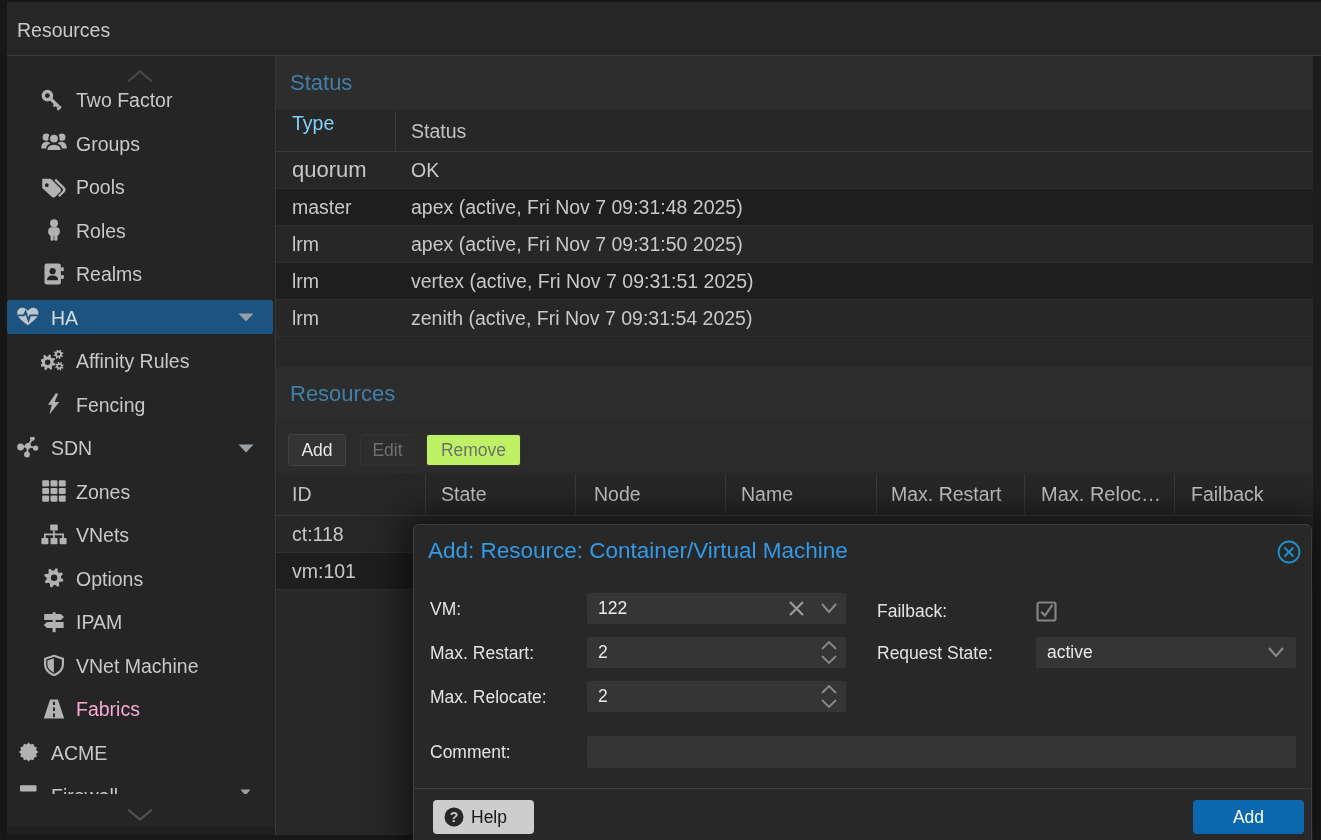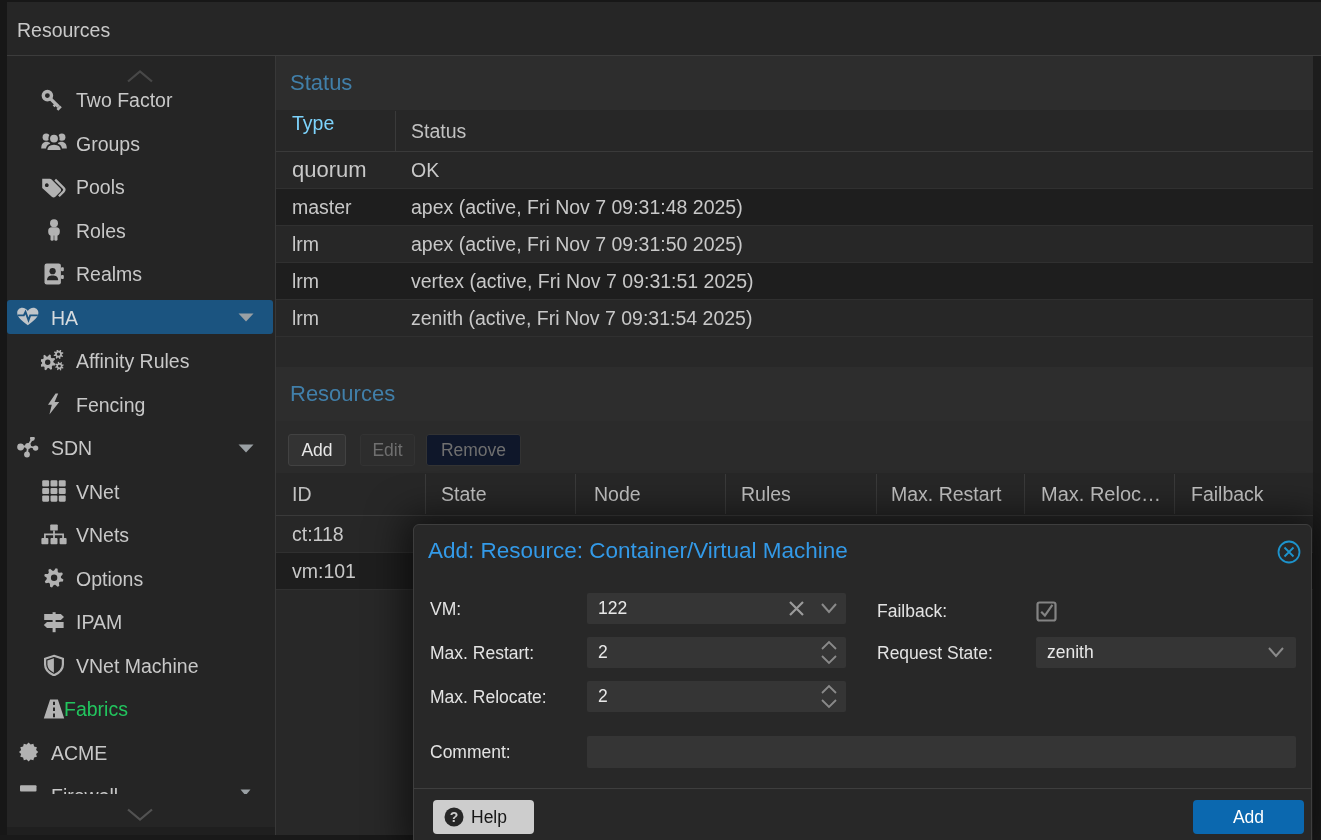--- a/index.html
+++ b/index.html
@@ -31,32 +31,32 @@
 <div class="txt" style="left:292px;top:263px;line-height:36px;font-size:19.5px;color:#c8c8c8">lrm</div>
 <div class="txt" style="left:411px;top:263px;line-height:36px;font-size:19.5px;color:#c8c8c8">vertex (active, Fri Nov 7 09:31:51 2025)</div>
 <div class="abs" style="left:276px;top:300px;width:1037px;height:37px;background:#272727;border-bottom:1px solid #303030"></div>
 <div class="txt" style="left:292px;top:300px;line-height:36px;font-size:19.5px;color:#c8c8c8">lrm</div>
 <div class="txt" style="left:411px;top:300px;line-height:36px;font-size:19.5px;color:#c8c8c8">zenith (active, Fri Nov 7 09:31:54 2025)</div>
 <div class="abs" style="left:276px;top:367px;width:1037px;height:54px;background:#2d2d2d"></div>
 <div class="txt" style="left:290px;top:367px;line-height:54px;font-size:22px;color:#417fa9">Resources</div>
 <div class="abs" style="left:276px;top:421px;width:1037px;height:52px;background:#2b2b2b"></div>
 <div class="abs" style="left:288px;top:434px;width:58px;height:32px;background:#333333;border:1px solid #424242;border-radius:3px;text-align:center;line-height:30px;font-size:17.5px;color:#e8e8e8">Add</div>
 <div class="abs" style="left:360px;top:434px;width:55px;height:32px;background:#2d2d2d;border:1px solid #333333;border-radius:3px;text-align:center;line-height:30px;font-size:17.5px;color:#6f6f6f">Edit</div>
-<div class="abs" style="left:426px;top:434px;width:95px;height:32px;background:#0f172a;border:1px solid #333333;border-radius:3px;text-align:center;line-height:30px;font-size:17.5px;color:#6f6f6f">Remove</div>
+<div class="abs" style="left:426px;top:434px;width:95px;height:32px;background:#bef264;border:1px solid #333333;border-radius:3px;text-align:center;line-height:30px;font-size:17.5px;color:#6f6f6f">Remove</div>
 <div class="abs" style="left:276px;top:473px;width:1037px;height:43px;background:#272727;border-bottom:1px solid #3a3a3a"></div>
 <div class="abs" style="left:425px;top:474px;width:1px;height:40px;background:#3a3a3a"></div>
 <div class="abs" style="left:575px;top:474px;width:1px;height:40px;background:#3a3a3a"></div>
 <div class="abs" style="left:725px;top:474px;width:1px;height:40px;background:#3a3a3a"></div>
 <div class="abs" style="left:876px;top:474px;width:1px;height:40px;background:#3a3a3a"></div>
 <div class="abs" style="left:1024px;top:474px;width:1px;height:40px;background:#3a3a3a"></div>
 <div class="abs" style="left:1174px;top:474px;width:1px;height:40px;background:#3a3a3a"></div>
 <div class="txt" style="left:292px;top:473px;line-height:43px;font-size:19.5px;color:#c2c2c2">ID</div>
 <div class="txt" style="left:441px;top:473px;line-height:43px;font-size:19.5px;color:#c2c2c2">State</div>
 <div class="txt" style="left:594px;top:473px;line-height:43px;font-size:19.5px;color:#c2c2c2">Node</div>
-<div class="txt" style="left:741px;top:473px;line-height:43px;font-size:19.5px;color:#c2c2c2">Rules</div>
+<div class="txt" style="left:741px;top:473px;line-height:43px;font-size:19.5px;color:#c2c2c2">Name</div>
 <div class="txt" style="left:891px;top:473px;line-height:43px;font-size:19.5px;color:#c2c2c2">Max. Restart</div>
 <div class="txt" style="left:1041px;top:473px;line-height:43px;font-size:20px;color:#c2c2c2">Max. Reloc…</div>
 <div class="txt" style="left:1191px;top:473px;line-height:43px;font-size:19.5px;color:#c2c2c2">Failback</div>
 <div class="abs" style="left:276px;top:516px;width:1037px;height:37px;background:#272727;border-bottom:1px solid #303030"></div>
 <div class="txt" style="left:292px;top:516px;line-height:36px;font-size:19.5px;color:#c8c8c8">ct:118</div>
 <div class="abs" style="left:276px;top:553px;width:1037px;height:37px;background:#1e1e1e;border-bottom:1px solid #303030"></div>
 <div class="txt" style="left:292px;top:553px;line-height:36px;font-size:19.5px;color:#c8c8c8">vm:101</div>
 <div class="abs" style="left:1313px;top:56px;width:8px;height:784px;background:#1d1d1d"></div>
 <div class="abs" style="left:7px;top:300px;width:266px;height:34px;background:#1b5480;border-radius:3px"></div>
 <div class="txt" style="left:76px;top:79.1px;line-height:43.5px;font-size:19.5px;color:#c8c8c8">Two Factor</div>
@@ -125,21 +125,21 @@
       <path d="M13,9 L17.4,1.5 M13,9 L5.6,10 M13,9 L20.6,11.1 M13,9 L12,17.5"></path>
     </g>
     <g fill="#b2b2b2">
       <circle cx="13" cy="9" r="3"></circle>
       <circle cx="17.4" cy="1.5" r="2.4"></circle>
       <circle cx="5.6" cy="10" r="3.4"></circle>
       <circle cx="20.6" cy="11.1" r="2.7"></circle>
       <circle cx="12" cy="17.5" r="2.9"></circle>
     </g>
   </svg>
-<div class="txt" style="left:76px;top:470.6px;line-height:43.5px;font-size:19.5px;color:#c8c8c8">VNet</div>
+<div class="txt" style="left:76px;top:470.6px;line-height:43.5px;font-size:19.5px;color:#c8c8c8">Zones</div>
 <svg style="position:absolute;left:41px;top:480px" width="26" height="22" viewBox="0 0 26 22">
     <g fill="#b2b2b2">
       <rect x="1.2" y="0.3" width="6.9" height="6.2" rx="1.1"></rect>
       <rect x="9.5" y="0.3" width="6.9" height="6.2" rx="1.1"></rect>
       <rect x="17.8" y="0.3" width="6.9" height="6.2" rx="1.1"></rect>
       <rect x="1.2" y="7.9" width="6.9" height="6.2" rx="1.1"></rect>
       <rect x="9.5" y="7.9" width="6.9" height="6.2" rx="1.1"></rect>
       <rect x="17.8" y="7.9" width="6.9" height="6.2" rx="1.1"></rect>
       <rect x="1.2" y="15.5" width="6.9" height="6.2" rx="1.1"></rect>
       <rect x="9.5" y="15.5" width="6.9" height="6.2" rx="1.1"></rect>
@@ -166,21 +166,21 @@
       <rect x="11.6" y="1.2" width="3" height="20"></rect>
       <path d="M3.2,2.9 H19.8 L23,5.9 L19.8,8.9 H3.2 Z"></path>
       <path d="M22.6,11.1 H6 L2.8,14.1 L6,17.1 H22.6 Z"></path>
     </g>
   </svg>
 <div class="txt" style="left:76px;top:644.6px;line-height:43.5px;font-size:19.5px;color:#c8c8c8">VNet Machine</div>
 <svg style="position:absolute;left:41px;top:654px" width="26" height="22" viewBox="0 0 26 22">
     <path fill="none" stroke="#b2b2b2" stroke-width="2.2" d="M13,1.8 L21.9,4.8 V10.5 C21.9,15.3 18.4,18.9 13,21.3 C7.6,18.9 4.1,15.3 4.1,10.5 V4.8 Z"></path>
     <path fill="#b2b2b2" d="M12.9,4.3 L6.4,6.5 V10.5 C6.4,13.9 8.9,16.7 12.9,18.8 Z"></path>
   </svg>
-<div class="txt" style="left:64px;top:688.1px;line-height:43.5px;font-size:19.5px;color:#22c55e">Fabrics</div>
+<div class="txt" style="left:76px;top:688.1px;line-height:43.5px;font-size:19.5px;color:#f9a8d4">Fabrics</div>
 <svg style="position:absolute;left:41px;top:698px" width="26" height="22" viewBox="0 0 26 22">
     <path fill="#b2b2b2" fill-rule="evenodd" d="M9.1,1.6 H16.9 L23.2,20.6 H2.8 Z M12,3.8 h2 v3.2 h-2 Z M12,9.4 h2 v3.7 h-2 Z M12,15.4 h2 v3.9 h-2 Z"></path>
   </svg>
 <div class="txt" style="left:51px;top:731.6px;line-height:43.5px;font-size:19.5px;color:#c8c8c8">ACME</div>
 <svg style="position:absolute;left:15px;top:741px" width="26" height="22" viewBox="0 0 26 22">
     <path fill="#b2b2b2" transform="translate(3.6,1)" d="M10.0,0.4 L12.0,2.5 L14.8,1.7 L15.5,4.5 L18.3,5.2 L17.5,8.0 L19.6,10.0 L17.5,12.0 L18.3,14.8 L15.5,15.5 L14.8,18.3 L12.0,17.5 L10.0,19.6 L8.0,17.5 L5.2,18.3 L4.5,15.5 L1.7,14.8 L2.5,12.0 L0.4,10.0 L2.5,8.0 L1.7,5.2 L4.5,4.5 L5.2,1.7 L8.0,2.5 Z"></path>
   </svg>
 <div class="txt" style="left:51px;top:775.1px;line-height:43.5px;font-size:19.5px;color:#c8c8c8">Firewall</div>
 <svg style="position:absolute;left:15px;top:785px" width="26" height="22" viewBox="0 0 26 22">
     <rect fill="#b2b2b2" x="5" y="0.2" width="16.5" height="6.2" rx="1"></rect>
@@ -215,21 +215,21 @@
 <div class="txt" style="left:430px;top:737.0px;line-height:30px;font-size:17.5px;color:#e3e3e3">Comment:</div>
 <div class="txt" style="left:877px;top:596.0px;line-height:30px;font-size:17.5px;color:#e3e3e3">Failback:</div>
 <div class="txt" style="left:877px;top:637.5px;line-height:30px;font-size:17.5px;color:#e3e3e3">Request State:</div>
 <div class="abs" style="left:587px;top:593px;width:259px;height:31px;background:#353535;border-radius:2px"></div>
 <div class="txt" style="left:598px;top:593px;line-height:31px;font-size:17.5px;color:#e8e8e8">122</div>
 <div class="abs" style="left:587px;top:637px;width:259px;height:31px;background:#353535;border-radius:2px"></div>
 <div class="txt" style="left:598px;top:637px;line-height:31px;font-size:17.5px;color:#e8e8e8">2</div>
 <div class="abs" style="left:587px;top:681px;width:259px;height:31px;background:#353535;border-radius:2px"></div>
 <div class="txt" style="left:598px;top:681px;line-height:31px;font-size:17.5px;color:#e8e8e8">2</div>
 <div class="abs" style="left:1036px;top:637px;width:260px;height:31px;background:#353535;border-radius:2px"></div>
-<div class="txt" style="left:1047px;top:637px;line-height:31px;font-size:17.5px;color:#e8e8e8">zenith</div>
+<div class="txt" style="left:1047px;top:637px;line-height:31px;font-size:17.5px;color:#e8e8e8">active</div>
 <div class="abs" style="left:587px;top:736px;width:709px;height:32px;background:#353535;border-radius:2px"></div>
 <svg style="position:absolute;left:787px;top:599px" width="19" height="19" viewBox="0 0 19 19">
     <path d="M3,3 L16,16 M16,3 L3,16" stroke="#9b9b9b" stroke-width="2.2" fill="none"></path>
   </svg>
 <svg style="position:absolute;left:819px;top:601px" width="20" height="14" viewBox="0 0 20 14">
     <polyline points="3,3 10,11 17,3" fill="none" stroke="#8a8a8a" stroke-width="2"></polyline>
   </svg>
 <svg style="position:absolute;left:820px;top:640px" width="18" height="12" viewBox="0 0 18 12">
     <polyline points="2,9 9,2 16,9" fill="none" stroke="#8a8a8a" stroke-width="1.8"></polyline>
   </svg>

